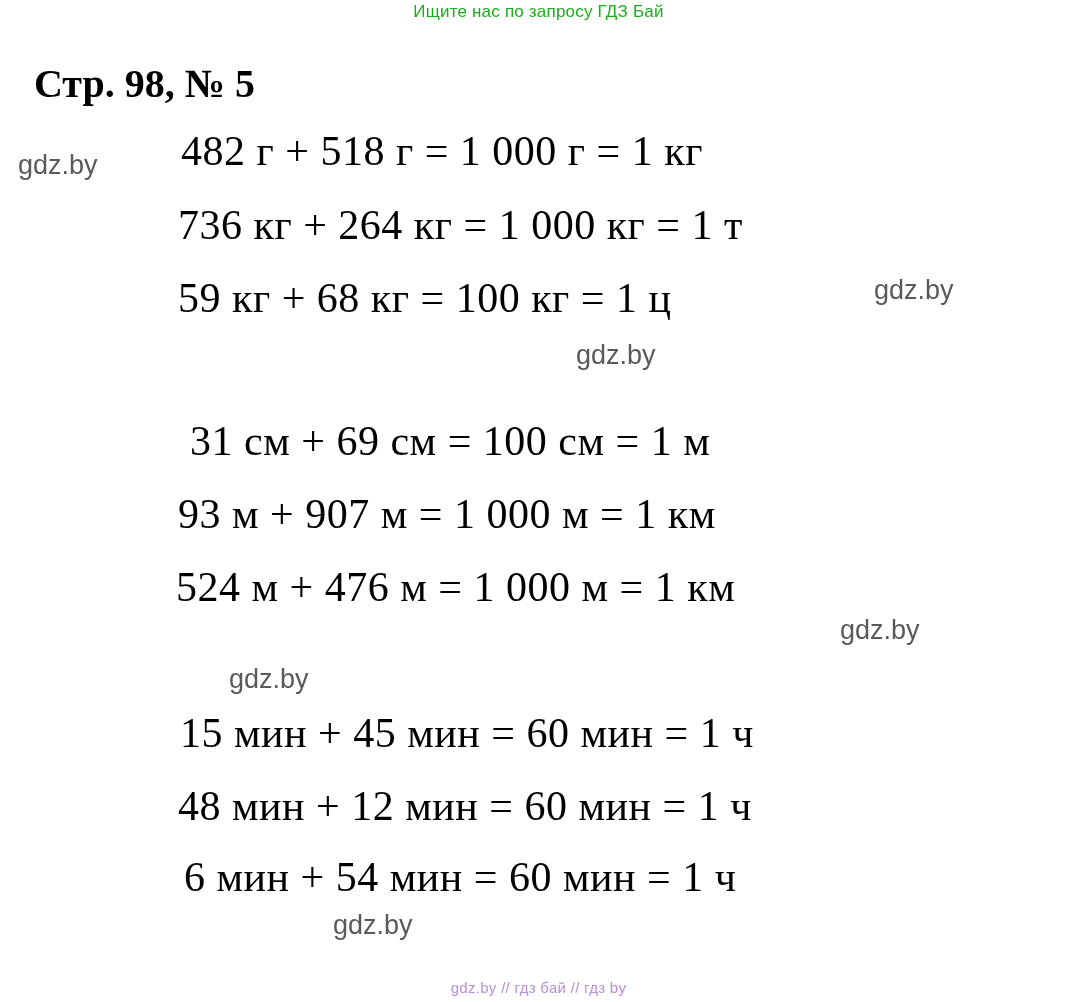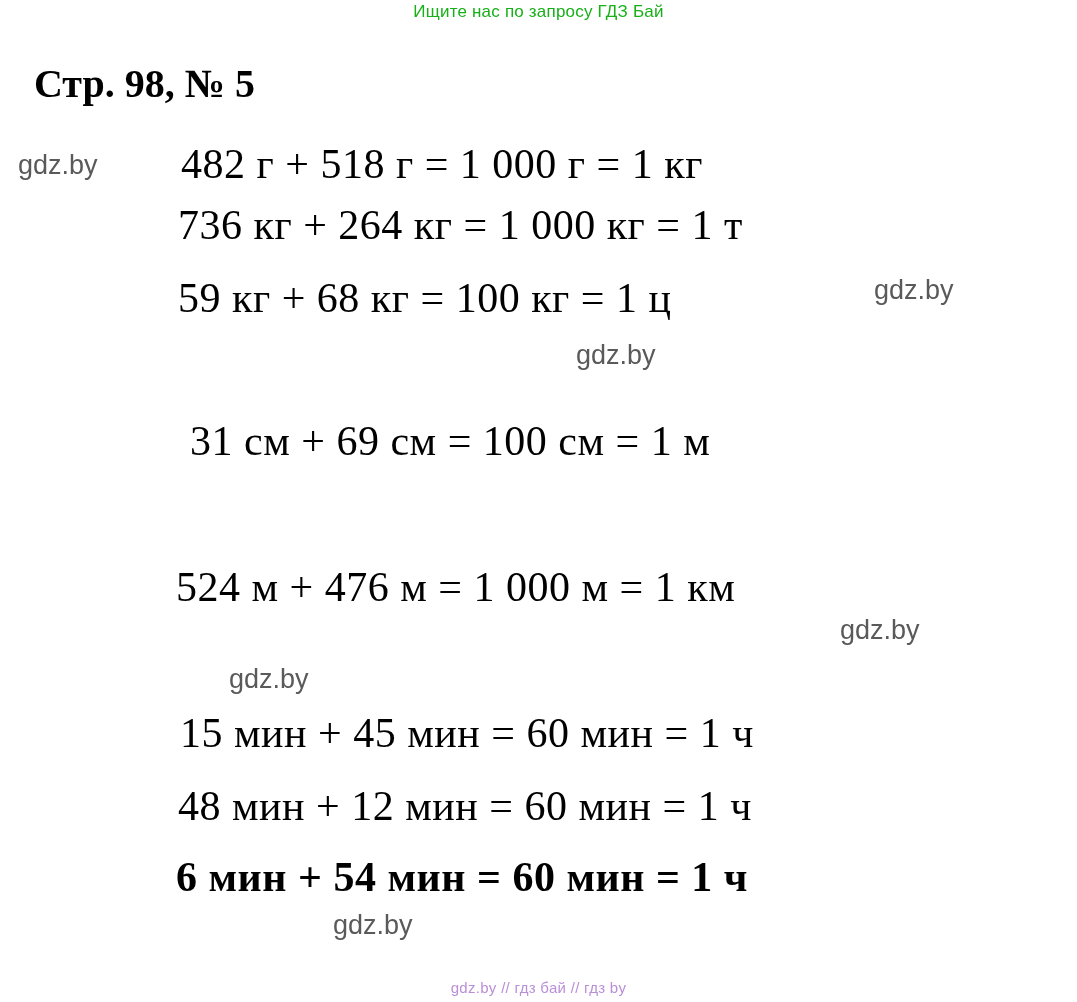--- a/index.html
+++ b/index.html
@@ -68,30 +68,31 @@
 </style>
 </head>
 <body>
 
 <div class="page">
 
   <div class="top-banner">Ищите нас по запросу ГДЗ Бай</div>
 
   <div class="title">Стр. 98, № 5</div>
 
-  <div class="eq" style="top:140px; left:181px;">482 г + 518 г = 1 000 г = 1 кг</div>
+  <div class="eq" style="top:127px; left:181px;">482 г + 518 г = 1 000 г = 1 кг</div>
   <div class="eq" style="top:201px; left:178px;">736 кг + 264 кг = 1 000 кг = 1 т</div>
   <div class="eq" style="top:274px; left:178px;">59 кг + 68 кг = 100 кг = 1 ц</div>
 
   <div class="eq" style="top:417px; left:181px;margin-left:9px;">31 см + 69 см = 100 см = 1 м</div>
+  <div class="eq" style="top:490px; left:178px;">93 м + 907 м = 1 000 м = 1 км</div>
   <div class="eq" style="top:563px; left:176px;text-align:right;">524 м + 476 м = 1 000 м = 1 км</div>
 
   <div class="eq" style="top:709px; left:180px;">15 мин + 45 мин = 60 мин = 1 ч</div>
   <div class="eq" style="top:782px; left:178px;">48 мин + 12 мин = 60 мин = 1 ч</div>
-  <div class="eq" style="top:853px; left:176px;font-weight:bold;">6 мин + 54 мин = 60 мин = 1 ч</div>
+  <div class="eq" style="top:853px; left:184px;">6 мин + 54 мин = 60 мин = 1 ч</div>
 
   <div class="wm" style="left:18px;  top:150px; font-size:27px;">gdz.by</div>
   <div class="wm" style="left:874px; top:275px; font-size:27px;">gdz.by</div>
   <div class="wm" style="left:576px; top:340px; font-size:27px;">gdz.by</div>
   <div class="wm" style="left:840px; top:615px; font-size:27px;">gdz.by</div>
   <div class="wm" style="left:229px; top:664px; font-size:27px;">gdz.by</div>
   <div class="wm" style="left:333px; top:910px; font-size:27px;">gdz.by</div>
 
   <div class="footer">gdz.by  //  гдз бай  //  гдз by</div>
 

